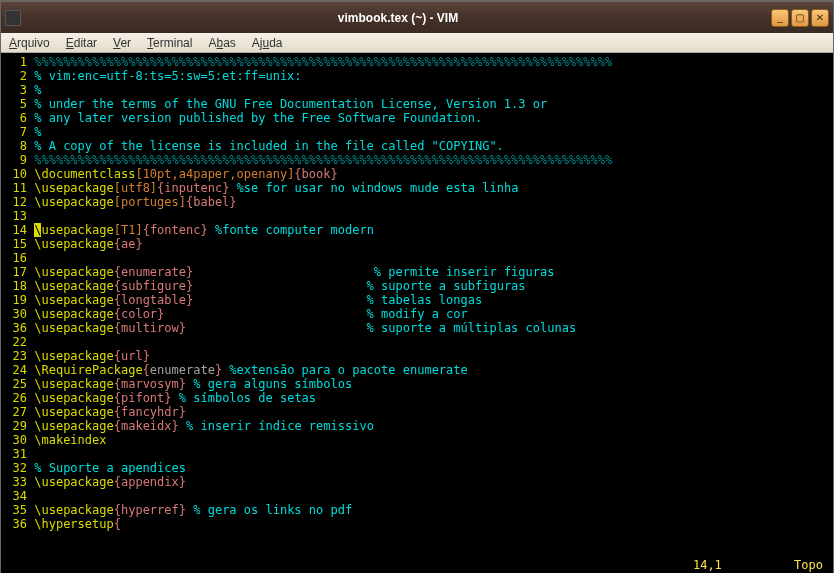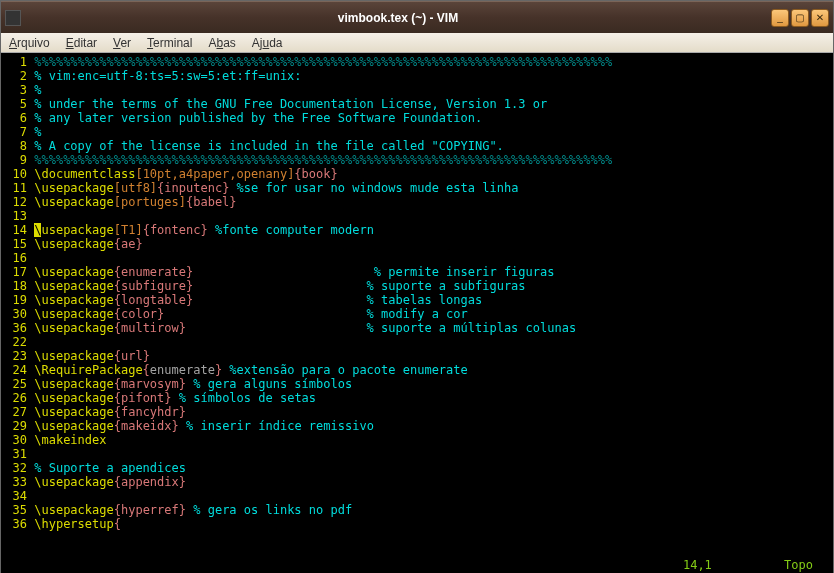--- a/index.html
+++ b/index.html
@@ -15,21 +15,21 @@
 .terminal { background: #000; height: calc(573px - 48px); padding: 2px 4px; font-family: "DejaVu Sans Mono", monospace; font-size: 12px; line-height: 14px; color: #ccc; position: relative; }
 .line { white-space: pre; }
 .ln { color: #dcdc00; display: inline-block; width: 22px; text-align: right; }
 .cy { color: #00dcdc; }
 .dcy { color: #008a8a; }
 .gr { color: #a3a3a3; }
 .ye { color: #dcdc00; }
 .or { color: #d08030; }
 .pk { color: #d87878; }
 .cursor { background: #dcdc00; color: #000; }
-.status { position: absolute; bottom: 6px; right: 20px; color: #84cc16; white-space: pre; }
+.status { position: absolute; bottom: 6px; right: 10px; color: #fde047; white-space: pre; }
 .winframe { border: 1px solid #666; height: 100%; }
 </style>
 </head>
 <body>
 
 <div class="winframe">
 <div class="titlebar">
   <div class="app-icon"></div>
   <div class="title">vimbook.tex (~) - VIM</div>
   <div class="winbtns">

